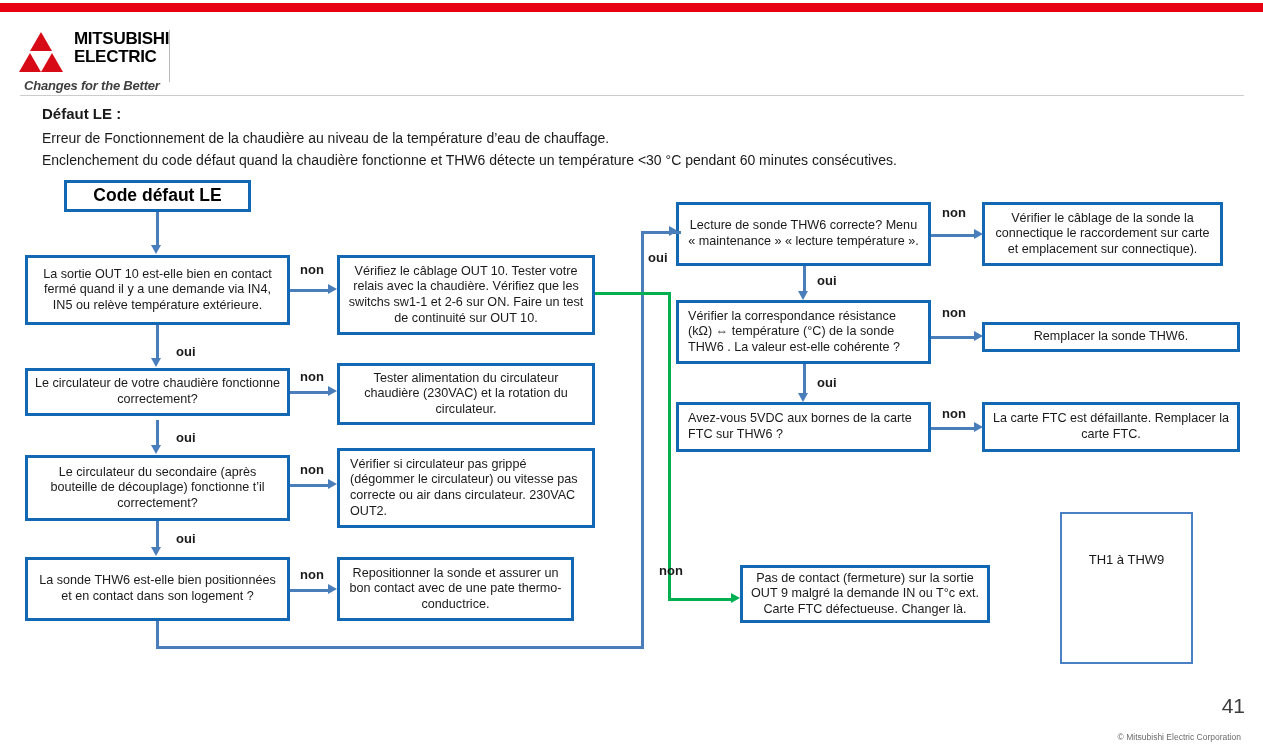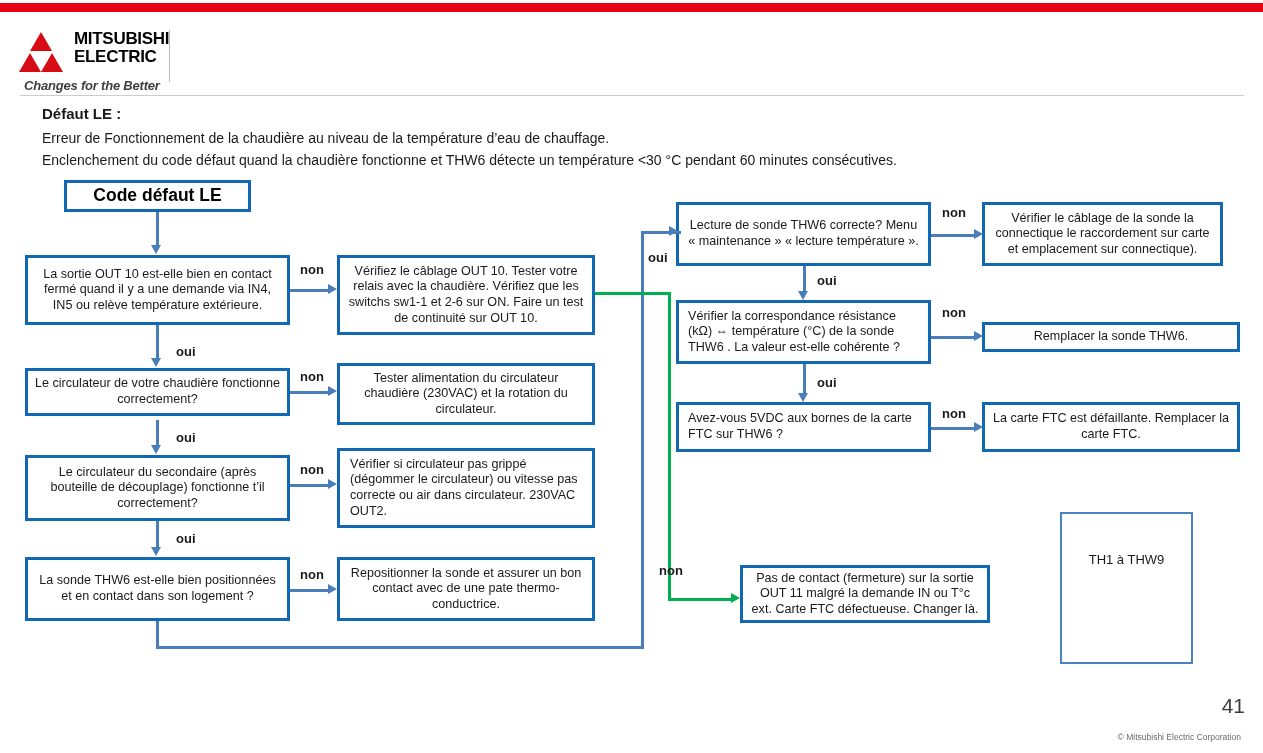--- a/index.html
+++ b/index.html
@@ -99,29 +99,29 @@
 <div class="box" style="left:25px;top:455px;width:265px;height:66px;">Le circulateur du secondaire (après bouteille de découplage) fonctionne t’il correctement?</div>
 
 <div class="box" style="left:25px;top:557px;width:265px;height:64px;">La sonde THW6 est-elle bien positionnées et en contact dans son logement ?</div>
 
 <div class="box" style="left:337px;top:255px;width:258px;height:80px;">Vérifiez le câblage OUT 10. Tester votre relais avec la chaudière. Vérifiez que les switchs sw1-1 et 2-6 sur ON. Faire un test de continuité sur OUT 10.</div>
 
 <div class="box" style="left:337px;top:363px;width:258px;height:62px;">Tester alimentation du circulateur chaudière (230VAC) et la rotation du circulateur.</div>
 
 <div class="box left-align" style="left:337px;top:448px;width:258px;height:80px;padding-left:10px;">Vérifier si circulateur pas grippé (dégommer le circulateur) ou vitesse pas correcte ou air dans circulateur. 230VAC OUT2.</div>
 
-<div class="box" style="left:337px;top:557px;width:258px;height:64px;">Repositionner la sonde et assurer un bon contact avec de une pate thermo-conductrice.</div>
+<div class="box" style="left:337px;top:557px;width:237px;height:64px;">Repositionner la sonde et assurer un bon contact avec de une pate thermo-conductrice.</div>
 
 <div class="box" style="left:676px;top:202px;width:255px;height:64px;">Lecture de sonde THW6 correcte? Menu « maintenance » « lecture température ».</div>
 
 <div class="box left-align" style="left:676px;top:300px;width:255px;height:64px;padding-left:9px;">Vérifier la correspondance résistance (kΩ) ⇔ température (°C) de la sonde THW6 . La valeur est-elle cohérente ?</div>
 
 <div class="box left-align" style="left:676px;top:402px;width:255px;height:50px;padding-left:9px;">Avez-vous 5VDC aux bornes de la carte FTC sur THW6 ?</div>
 
-<div class="box" style="left:740px;top:565px;width:250px;height:58px;">Pas de contact (fermeture) sur la sortie OUT 11 malgré la demande IN ou T°c ext. Carte FTC défectueuse. Changer là.</div>
+<div class="box" style="left:740px;top:565px;width:250px;height:58px;">Pas de contact (fermeture) sur la sortie OUT 9 malgré la demande IN ou T°c ext. Carte FTC défectueuse. Changer là.</div>
 
 <div class="box" style="left:982px;top:202px;width:241px;height:64px;">Vérifier le câblage de la sonde la connectique le raccordement sur carte et emplacement sur connectique).</div>
 
 <div class="box" style="left:982px;top:322px;width:258px;height:30px;">Remplacer la sonde THW6.</div>
 
 <div class="box" style="left:982px;top:402px;width:258px;height:50px;">La carte FTC est défaillante. Remplacer la carte FTC.</div>
 
 <div class="ln" style="left:156px;top:212px;width:2.5px;height:34px;"></div>
 <div class="arrow down" style="left:151px;top:245px;"></div>
 

